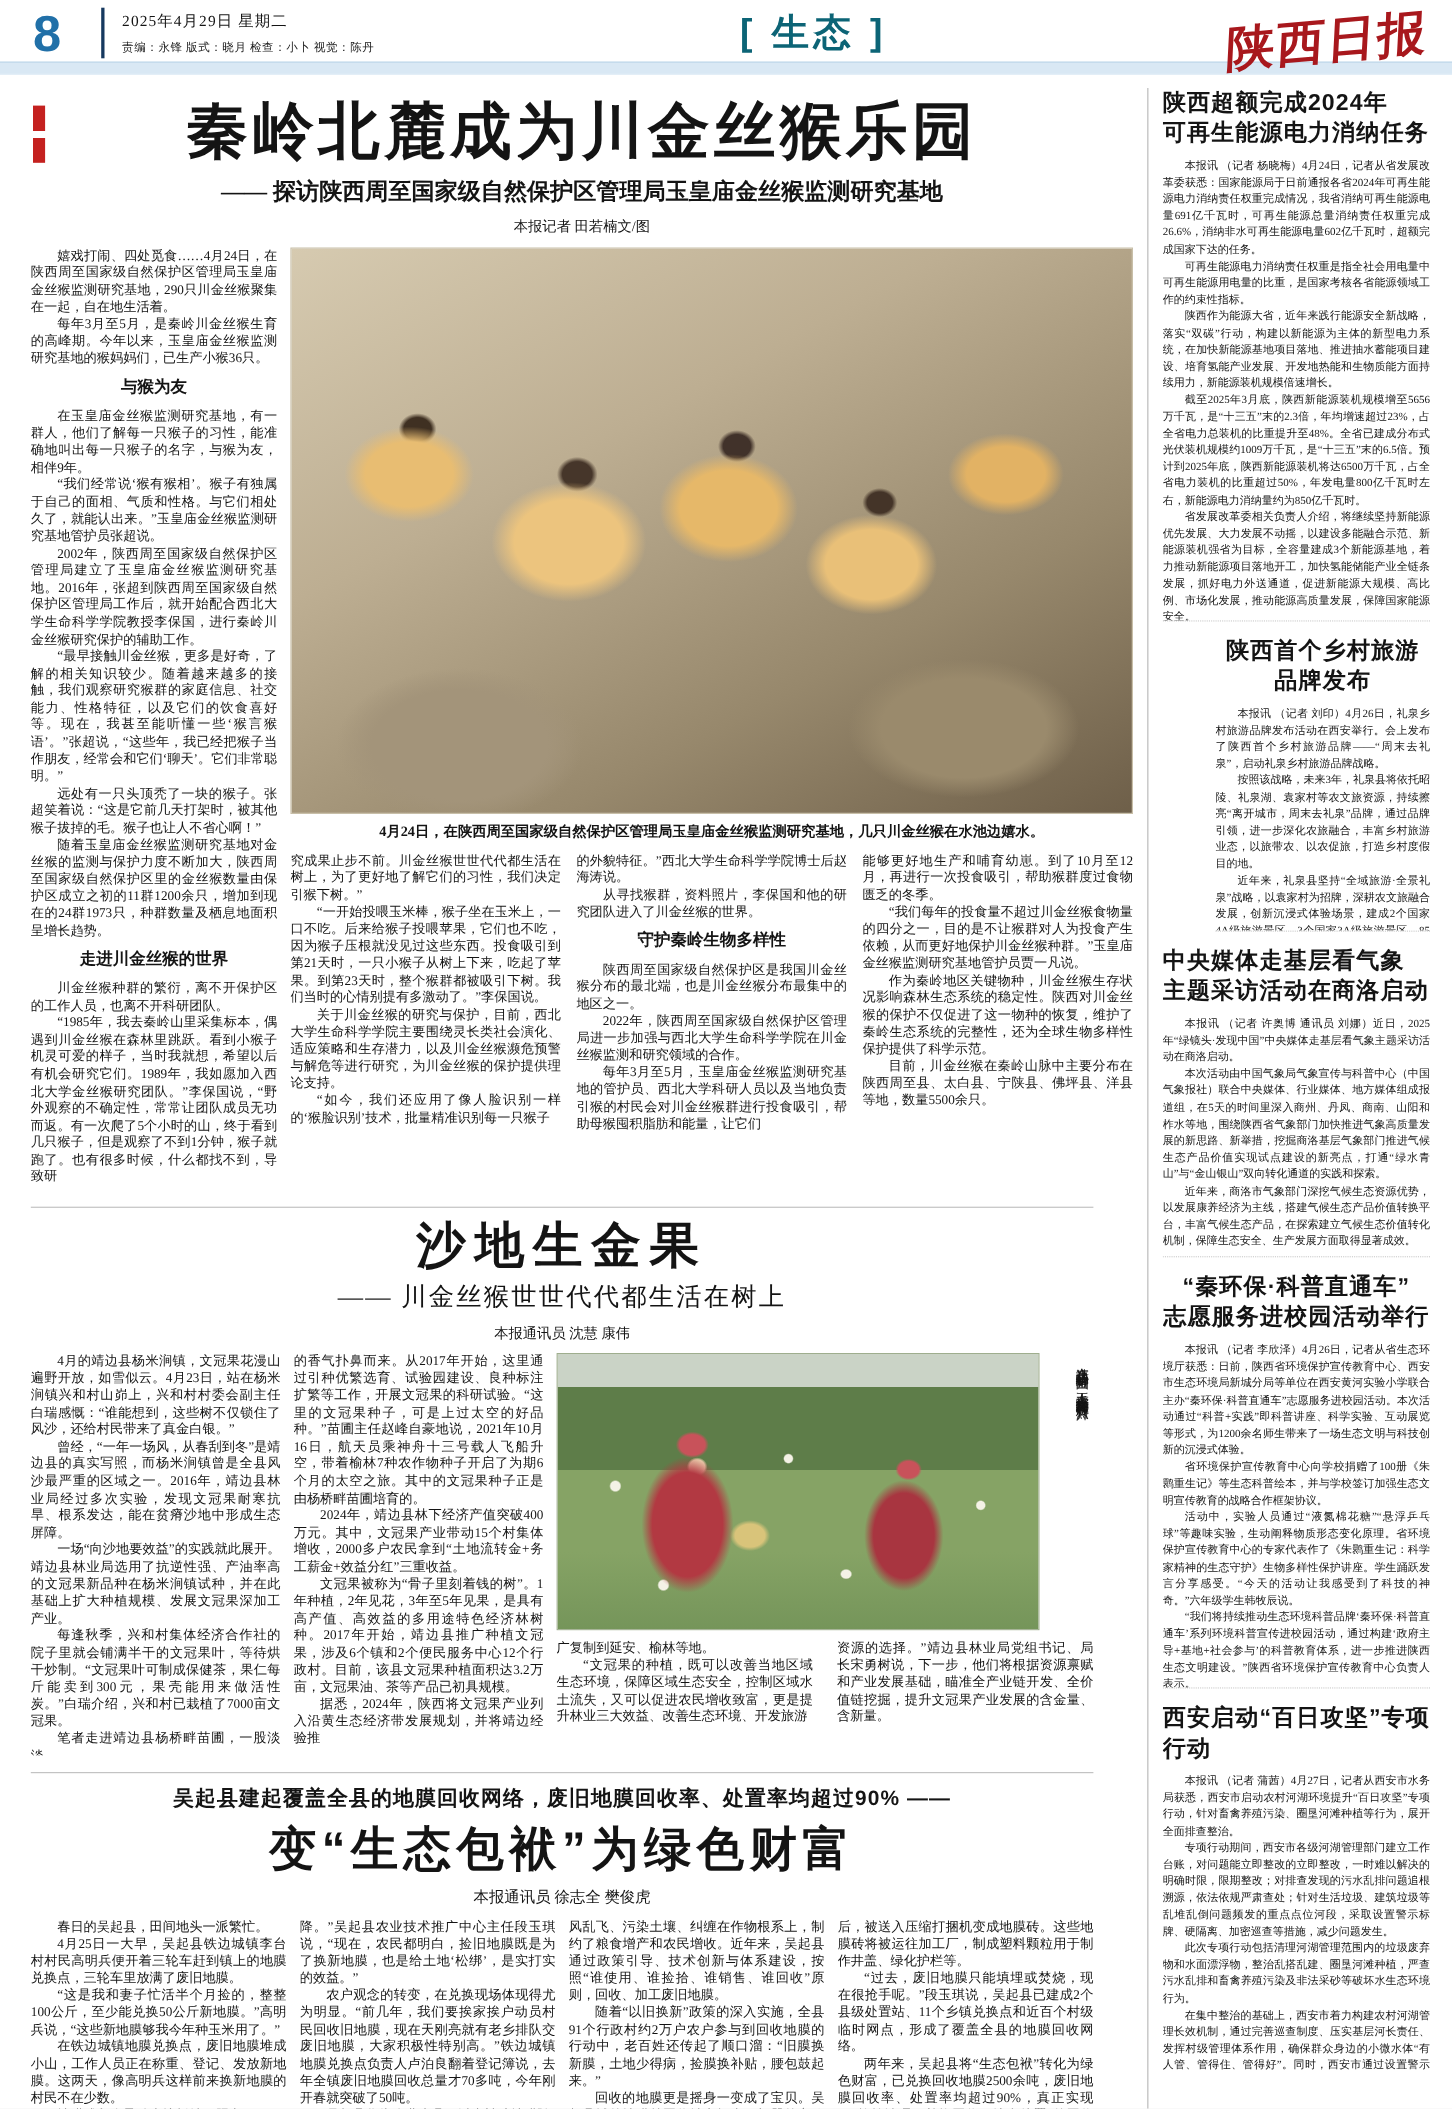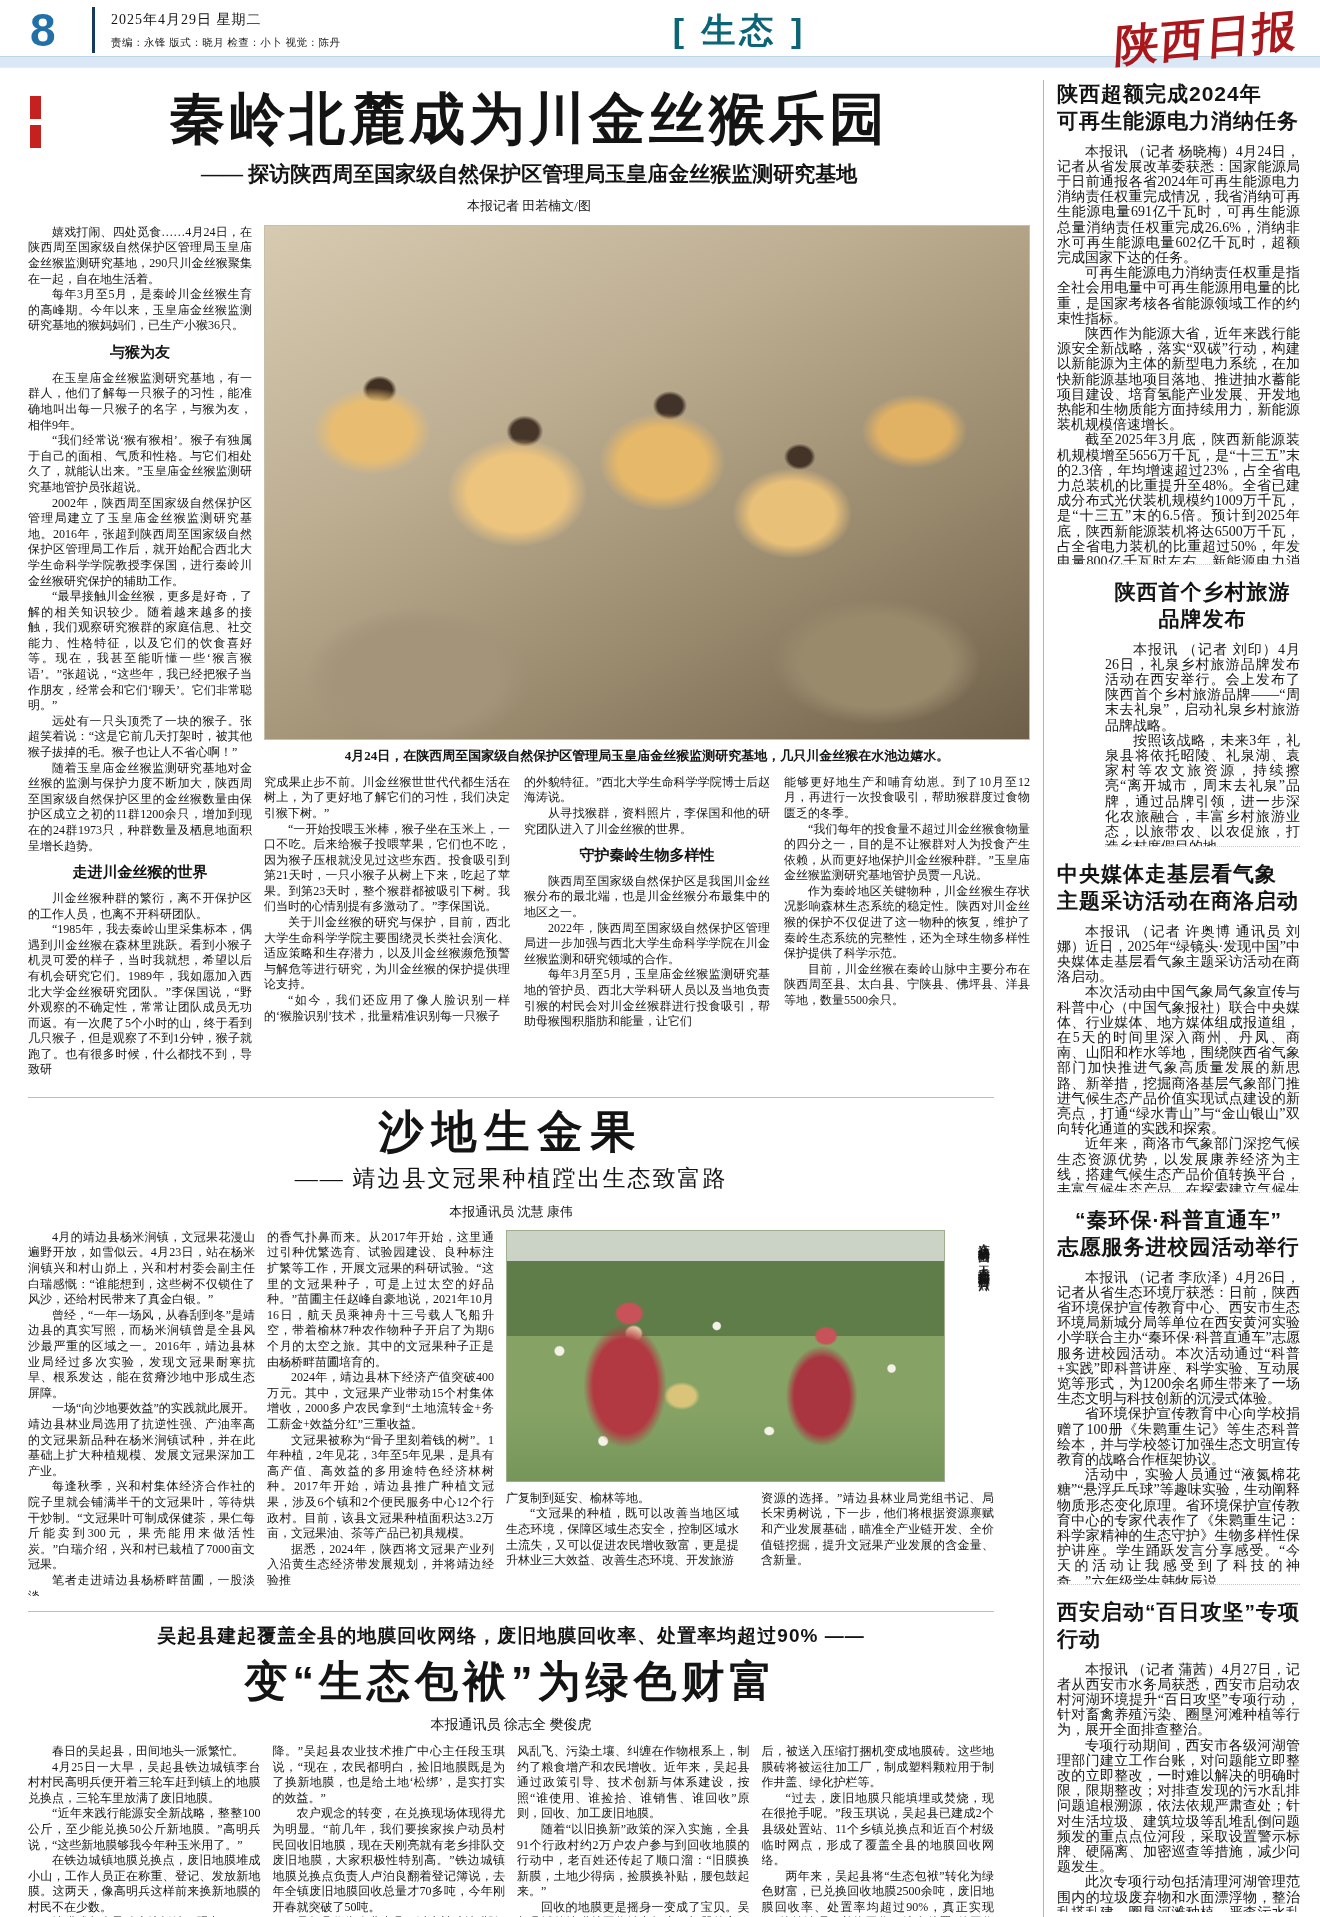--- a/index.html
+++ b/index.html
@@ -83,21 +83,21 @@
   .c-title{margin:10px 0 0;text-align:center;font:900 43px/1.1 "Liberation Sans","DejaVu Sans",sans-serif;letter-spacing:5px;}
   .c-byline{text-align:center;font-size:14px;margin:11px 0 10px;}
   .c-body{display:flex;gap:12px;height:198px;overflow:hidden;}
   
   .sb-art{margin-bottom:13px;padding-bottom:6px;border-bottom:1px dotted #c9c9c9;overflow:hidden;}
   .sb-art:last-child{border-bottom:none;}
   .sb-title{margin:0 0 9px;font:800 21px/1.3 "Liberation Sans","DejaVu Sans",sans-serif;letter-spacing:1px;}
   .sb-title.center{text-align:center;}
   .sb1{max-height:478px;} .sb2{max-height:262px;margin-left:48px;} .sb3{max-height:326px;}
   .sb4{max-height:372px;} .sb5{max-height:330px;}
-  .sb-body .para{font-size:14px;line-height:15.2px;}
+  .sb-body .para{font-size:10px;line-height:15.2px;}
 </style>
 </head>
 <body>
 
 <div class="page">
 
   <div class="hdr">
     <div class="hdr-num">8</div>
     <div class="hdr-vrule"></div>
     <div class="hdr-datebox">
@@ -161,21 +161,21 @@
                   <p class="para">作为秦岭地区关键物种，川金丝猴生存状况影响森林生态系统的稳定性。陕西对川金丝猴的保护不仅促进了这一物种的恢复，维护了秦岭生态系统的完整性，还为全球生物多样性保护提供了科学示范。</p>
                   <p class="para">目前，川金丝猴在秦岭山脉中主要分布在陕西周至县、太白县、宁陕县、佛坪县、洋县等地，数量5500余只。</p>
                 </div>
               </div>
           </div>
         </div>
       </section>
 
       <section class="b-sec">
         <h2 class="b-title">沙地生金果</h2>
-        <div class="b-sub">—— 靖边县文冠果种植蹚出生态致富路</div>
+        <div class="b-sub">—— 川金丝猴世世代代都生活在树上</div>
         <div class="b-byline">本报通讯员  沈慧  康伟</div>
         <div class="b-body">
           <div class="b-left">
               <div class="tcol">
                 <p class="para">4月的靖边县杨米涧镇，文冠果花漫山遍野开放，如雪似云。4月23日，站在杨米涧镇兴和村山峁上，兴和村村委会副主任白瑞感慨：“谁能想到，这些树不仅锁住了风沙，还给村民带来了真金白银。”</p>
                 <p class="para">曾经，“一年一场风，从春刮到冬”是靖边县的真实写照，而杨米涧镇曾是全县风沙最严重的区域之一。2016年，靖边县林业局经过多次实验，发现文冠果耐寒抗旱、根系发达，能在贫瘠沙地中形成生态屏障。</p>
                 <p class="para">一场“向沙地要效益”的实践就此展开。靖边县林业局选用了抗逆性强、产油率高的文冠果新品种在杨米涧镇试种，并在此基础上扩大种植规模、发展文冠果深加工产业。</p>
                 <p class="para">每逢秋季，兴和村集体经济合作社的院子里就会铺满半干的文冠果叶，等待烘干炒制。“文冠果叶可制成保健茶，果仁每斤能卖到300元，果壳能用来做活性炭。”白瑞介绍，兴和村已栽植了7000亩文冠果。</p>
                 <p class="para">笔者走进靖边县杨桥畔苗圃，一股淡淡</p>
               </div>
@@ -205,21 +205,21 @@
       </section>
 
       <section class="c-sec">
         <div class="c-kicker">吴起县建起覆盖全县的地膜回收网络，废旧地膜回收率、处置率均超过90% ——</div>
         <h2 class="c-title">变“生态包袱”为绿色财富</h2>
         <div class="c-byline">本报通讯员  徐志全  樊俊虎</div>
         <div class="c-body">
             <div class="tcol">
               <p class="para">春日的吴起县，田间地头一派繁忙。</p>
               <p class="para">4月25日一大早，吴起县铁边城镇李台村村民高明兵便开着三轮车赶到镇上的地膜兑换点，三轮车里放满了废旧地膜。</p>
-              <p class="para">“近年来践行能源安全新战略，整整100公斤，至少能兑换50公斤新地膜。”高明兵说，“这些新地膜够我今年种玉米用了。”</p>
+              <p class="para">“这是我和妻子忙活半个月捡的，整整100公斤，至少能兑换50公斤新地膜。”高明兵说，“这些新地膜够我今年种玉米用了。”</p>
               <p class="para">在铁边城镇地膜兑换点，废旧地膜堆成小山，工作人员正在称重、登记、发放新地膜。这两天，像高明兵这样前来换新地膜的村民不在少数。</p>
               <p class="para">地膜残留会导致土壤板结、肥力下</p>
             </div>
             <div class="tcol">
               <p class="para cont">降。”吴起县农业技术推广中心主任段玉琪说，“现在，农民都明白，捡旧地膜既是为了换新地膜，也是给土地‘松绑’，是实打实的效益。”</p>
               <p class="para">农户观念的转变，在兑换现场体现得尤为明显。“前几年，我们要挨家挨户动员村民回收旧地膜，现在天刚亮就有老乡排队交废旧地膜，大家积极性特别高。”铁边城镇地膜兑换点负责人卢泊良翻着登记簿说，去年全镇废旧地膜回收总量才70多吨，今年刚开春就突破了50吨。</p>
               <p class="para">吴起县作为农业大县，过去被碎地膜随</p>
             </div>
             <div class="tcol">
               <p class="para cont">风乱飞、污染土壤、纠缠在作物根系上，制约了粮食增产和农民增收。近年来，吴起县通过政策引导、技术创新与体系建设，按照“谁使用、谁捡拾、谁销售、谁回收”原则，回收、加工废旧地膜。</p>

